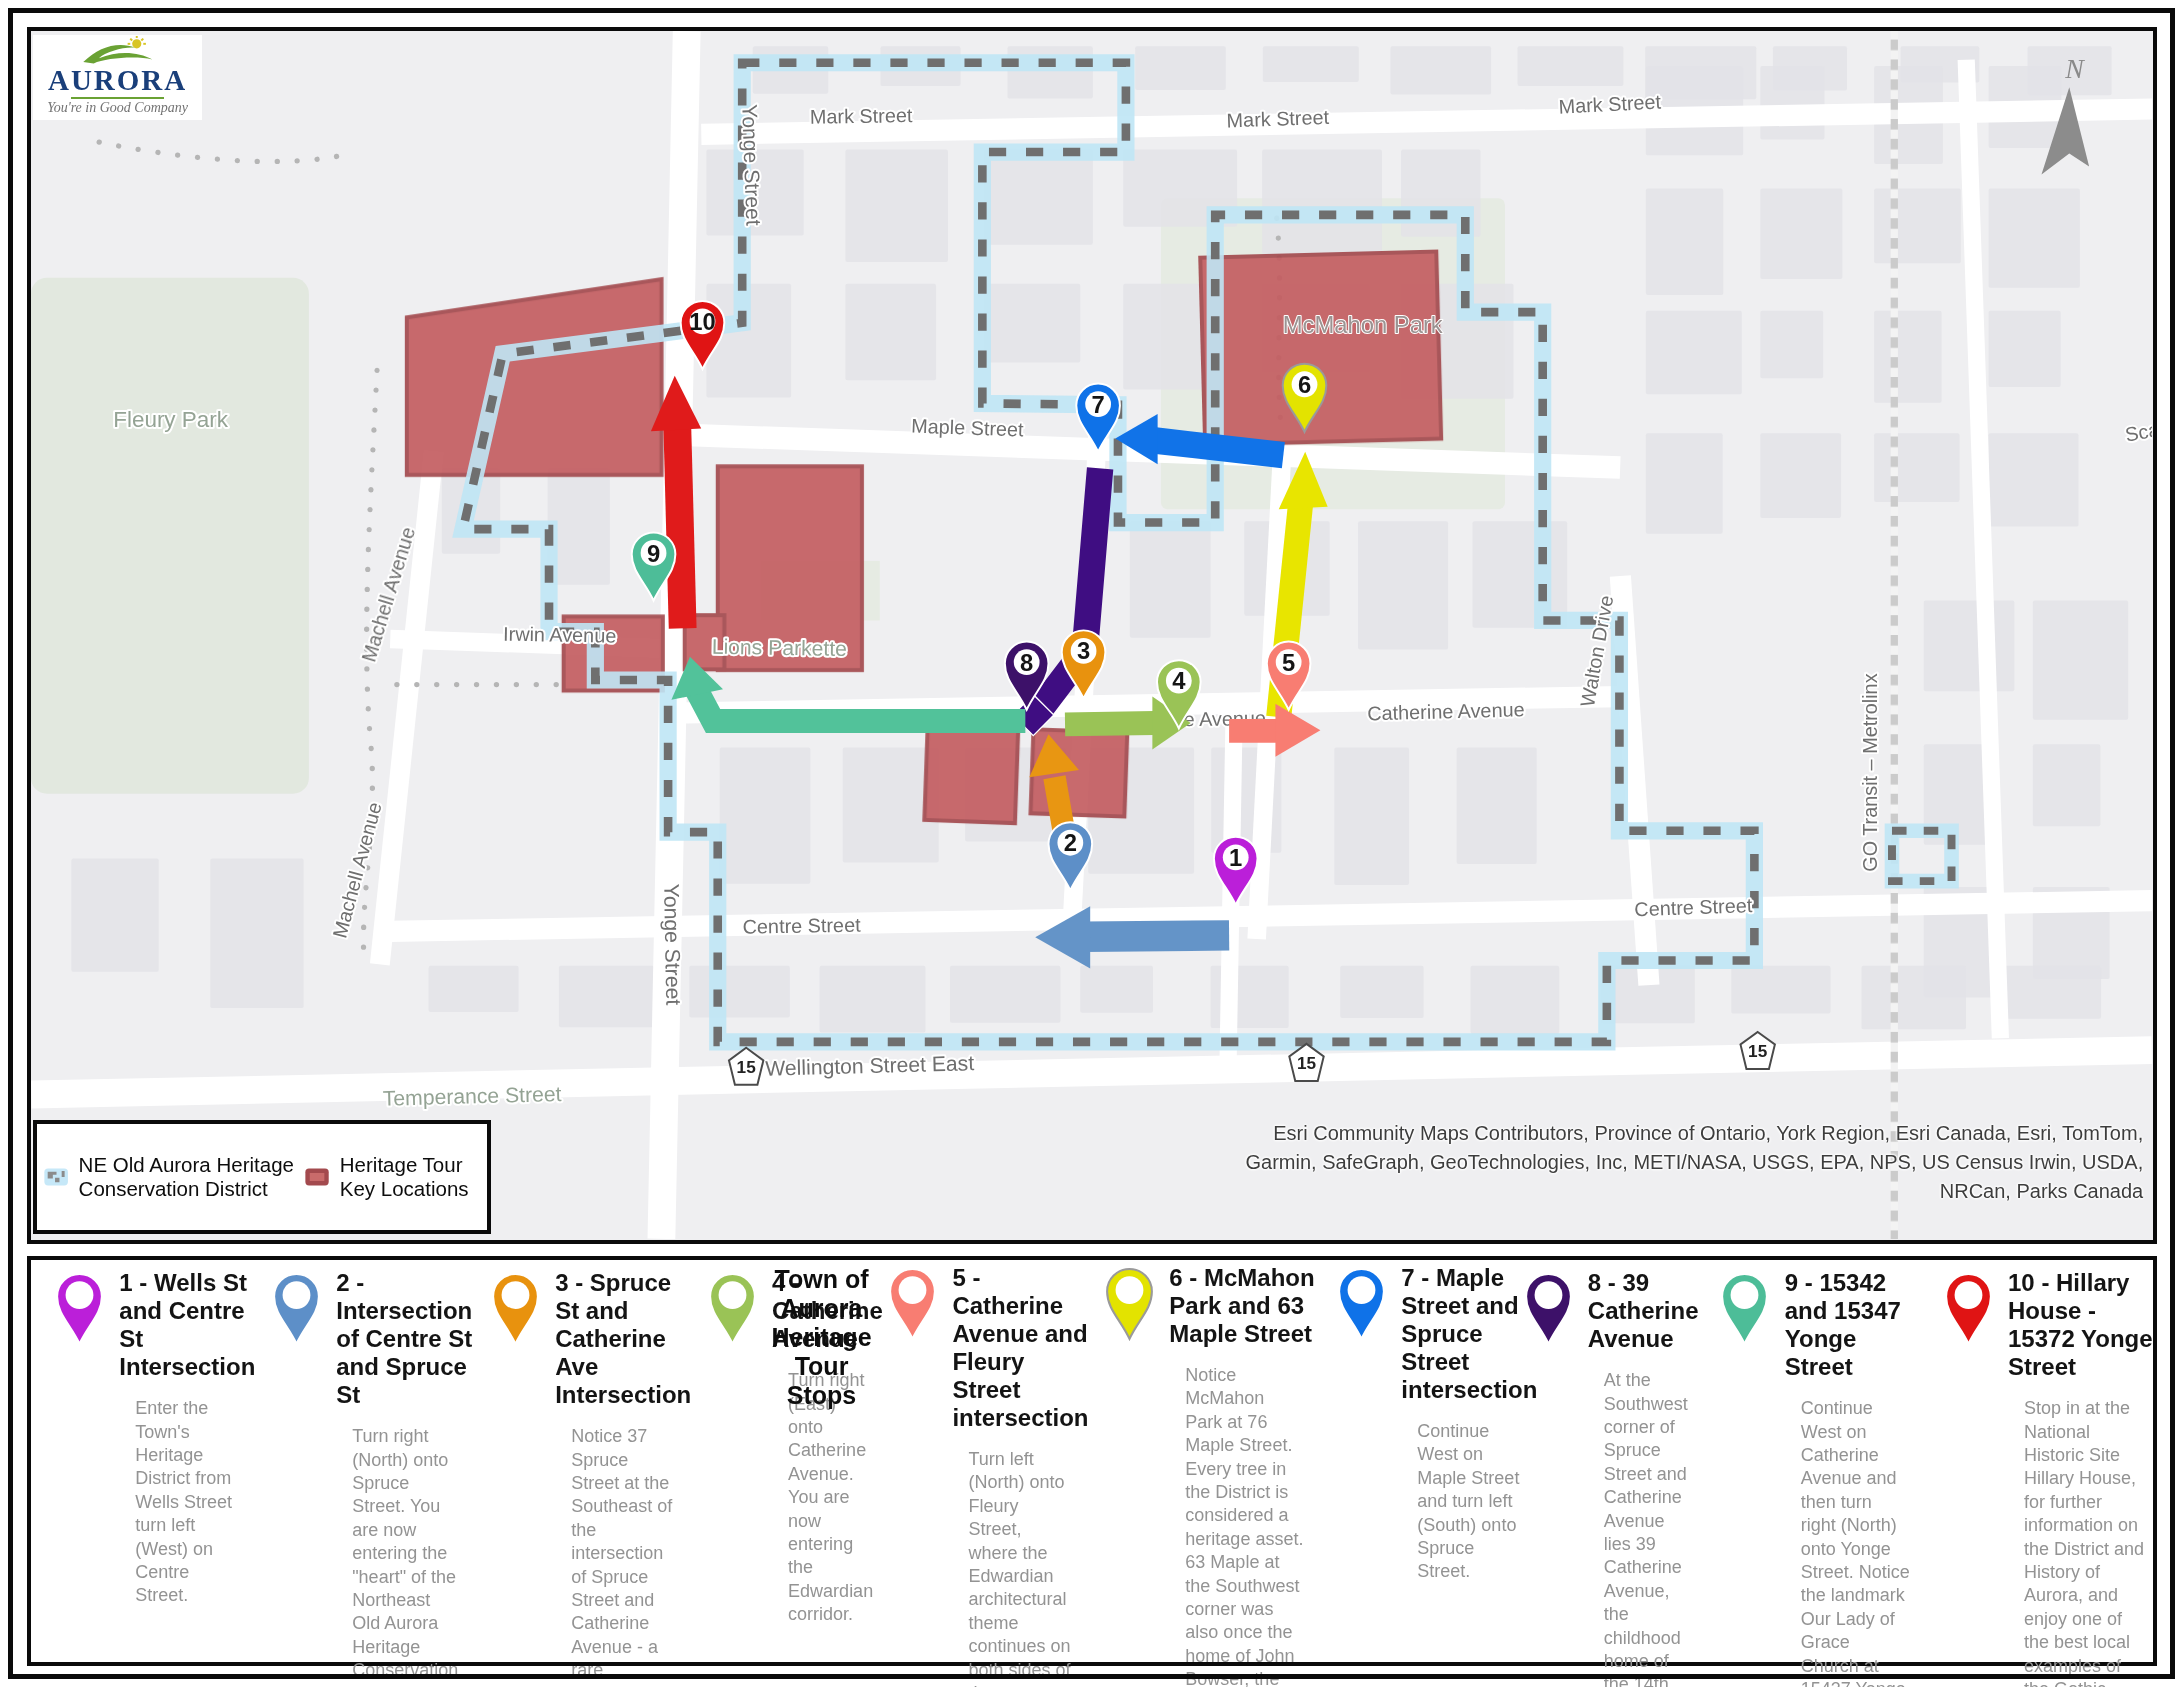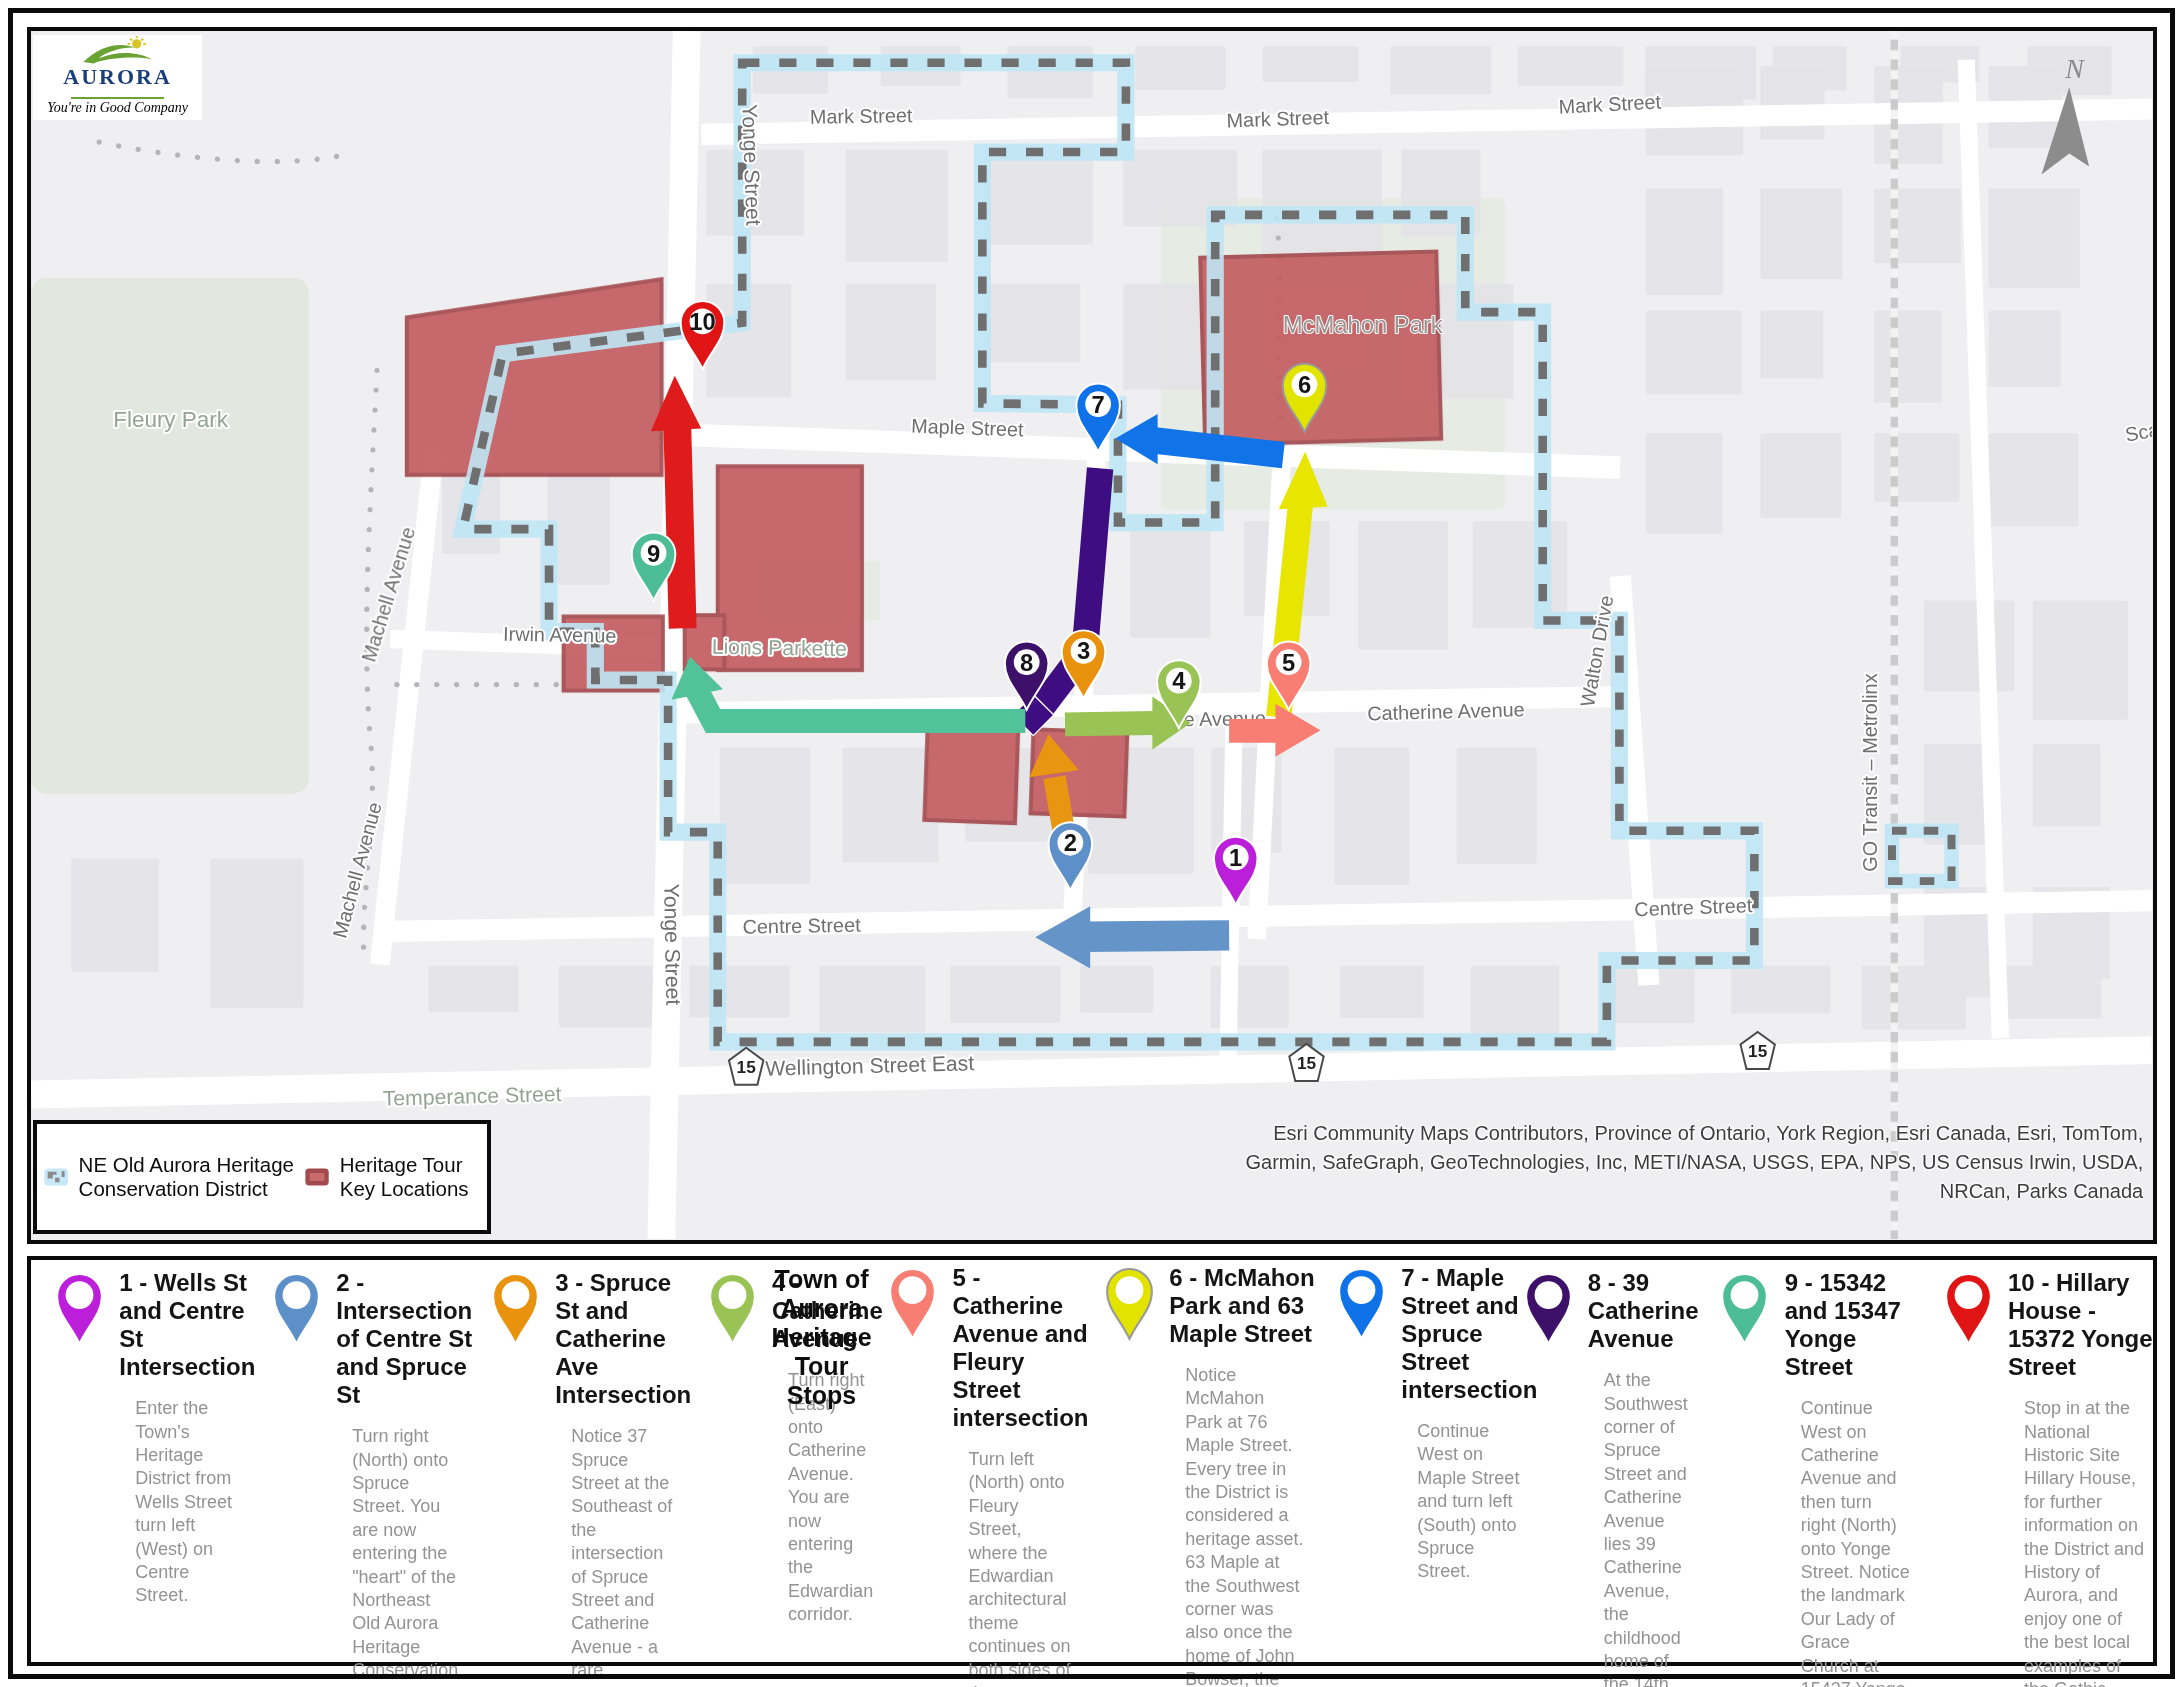--- a/index.html
+++ b/index.html
@@ -9,23 +9,23 @@
   #map-svg{display:block;width:2121px;height:1208px;}
   #map-svg text{paint-order:stroke;stroke:#ffffff;stroke-width:6px;stroke-linejoin:round;font-family:"Liberation Sans",sans-serif;}
   #map-svg text.lbl-street{fill:#6f6f6f;}
   #map-svg text.lbl-park{fill:#94a394;}
   #map-svg text.lbl-mcmahon{fill:#9b9392;stroke-width:3px;}
   #map-svg text.lbl-north{fill:#8a8a8a;font-family:"Liberation Serif",serif;font-style:italic;stroke-width:0;}
   #map-svg text.shield-num{fill:#222;font-weight:bold;stroke-width:0;}
   #map-svg text.pin-num{fill:#151515;font-weight:bold;stroke-width:0;}
   
   #logo{position:absolute;left:2.6px;top:4px;width:169px;height:85px;background:#ffffff;z-index:30;}
-  #logo .word{position:absolute;left:0;right:0;top:29px;text-align:center;font-family:"Liberation Serif",serif;font-weight:bold;font-size:22px;letter-spacing:2px;color:#1a3f7a;}
+  #logo .word{position:absolute;left:0;right:0;top:29px;text-align:center;font-family:"Liberation Serif",serif;font-weight:bold;font-size:29px;letter-spacing:2px;color:#1a3f7a;}
   #logo .rule{position:absolute;left:38px;right:38px;top:62px;height:2px;background:#6aa234;}
-  #logo .tag{position:absolute;left:0;right:0;top:65px;text-align:center;font-family:"Liberation Serif",serif;font-style:italic;font-size:14px;color:#000000;}
+  #logo .tag{position:absolute;left:0;right:0;top:65px;text-align:center;font-family:"Liberation Serif",serif;font-style:italic;font-size:14px;color:#737373;}
   #logo svg{position:absolute;left:46px;top:1.3px;}
   
   #legend{position:absolute;left:2.6px;top:1089px;width:458px;height:114px;background:#ffffff;border:4px solid #0a0a0a;box-sizing:border-box;z-index:30;display:flex;flex-direction:row;justify-content:space-evenly;padding:2.6px 6.6px;}
   .legend-row{display:flex;align-items:center;gap:10.6px;}
   .legend-row .lab{font-size:20.5px;color:#0d0d0d;}
   
   #attribution{position:absolute;right:9.3px;bottom:34px;width:1006px;text-align:right;z-index:25;font-size:20px;line-height:1.45;color:#3d3d3d;text-shadow:0 0 2.6px #fff,0 0 2.6px #fff,0 0 2.6px #fff,0 0 2.6px #fff;}
   
   #panel{position:absolute;left:26.5px;top:1256px;width:2130px;height:410px;border:4.6px solid #0a0a0a;box-sizing:border-box;background:#ffffff;}
   .col{position:absolute;top:9.3px;display:flex;flex-direction:row;gap:10.6px;}

